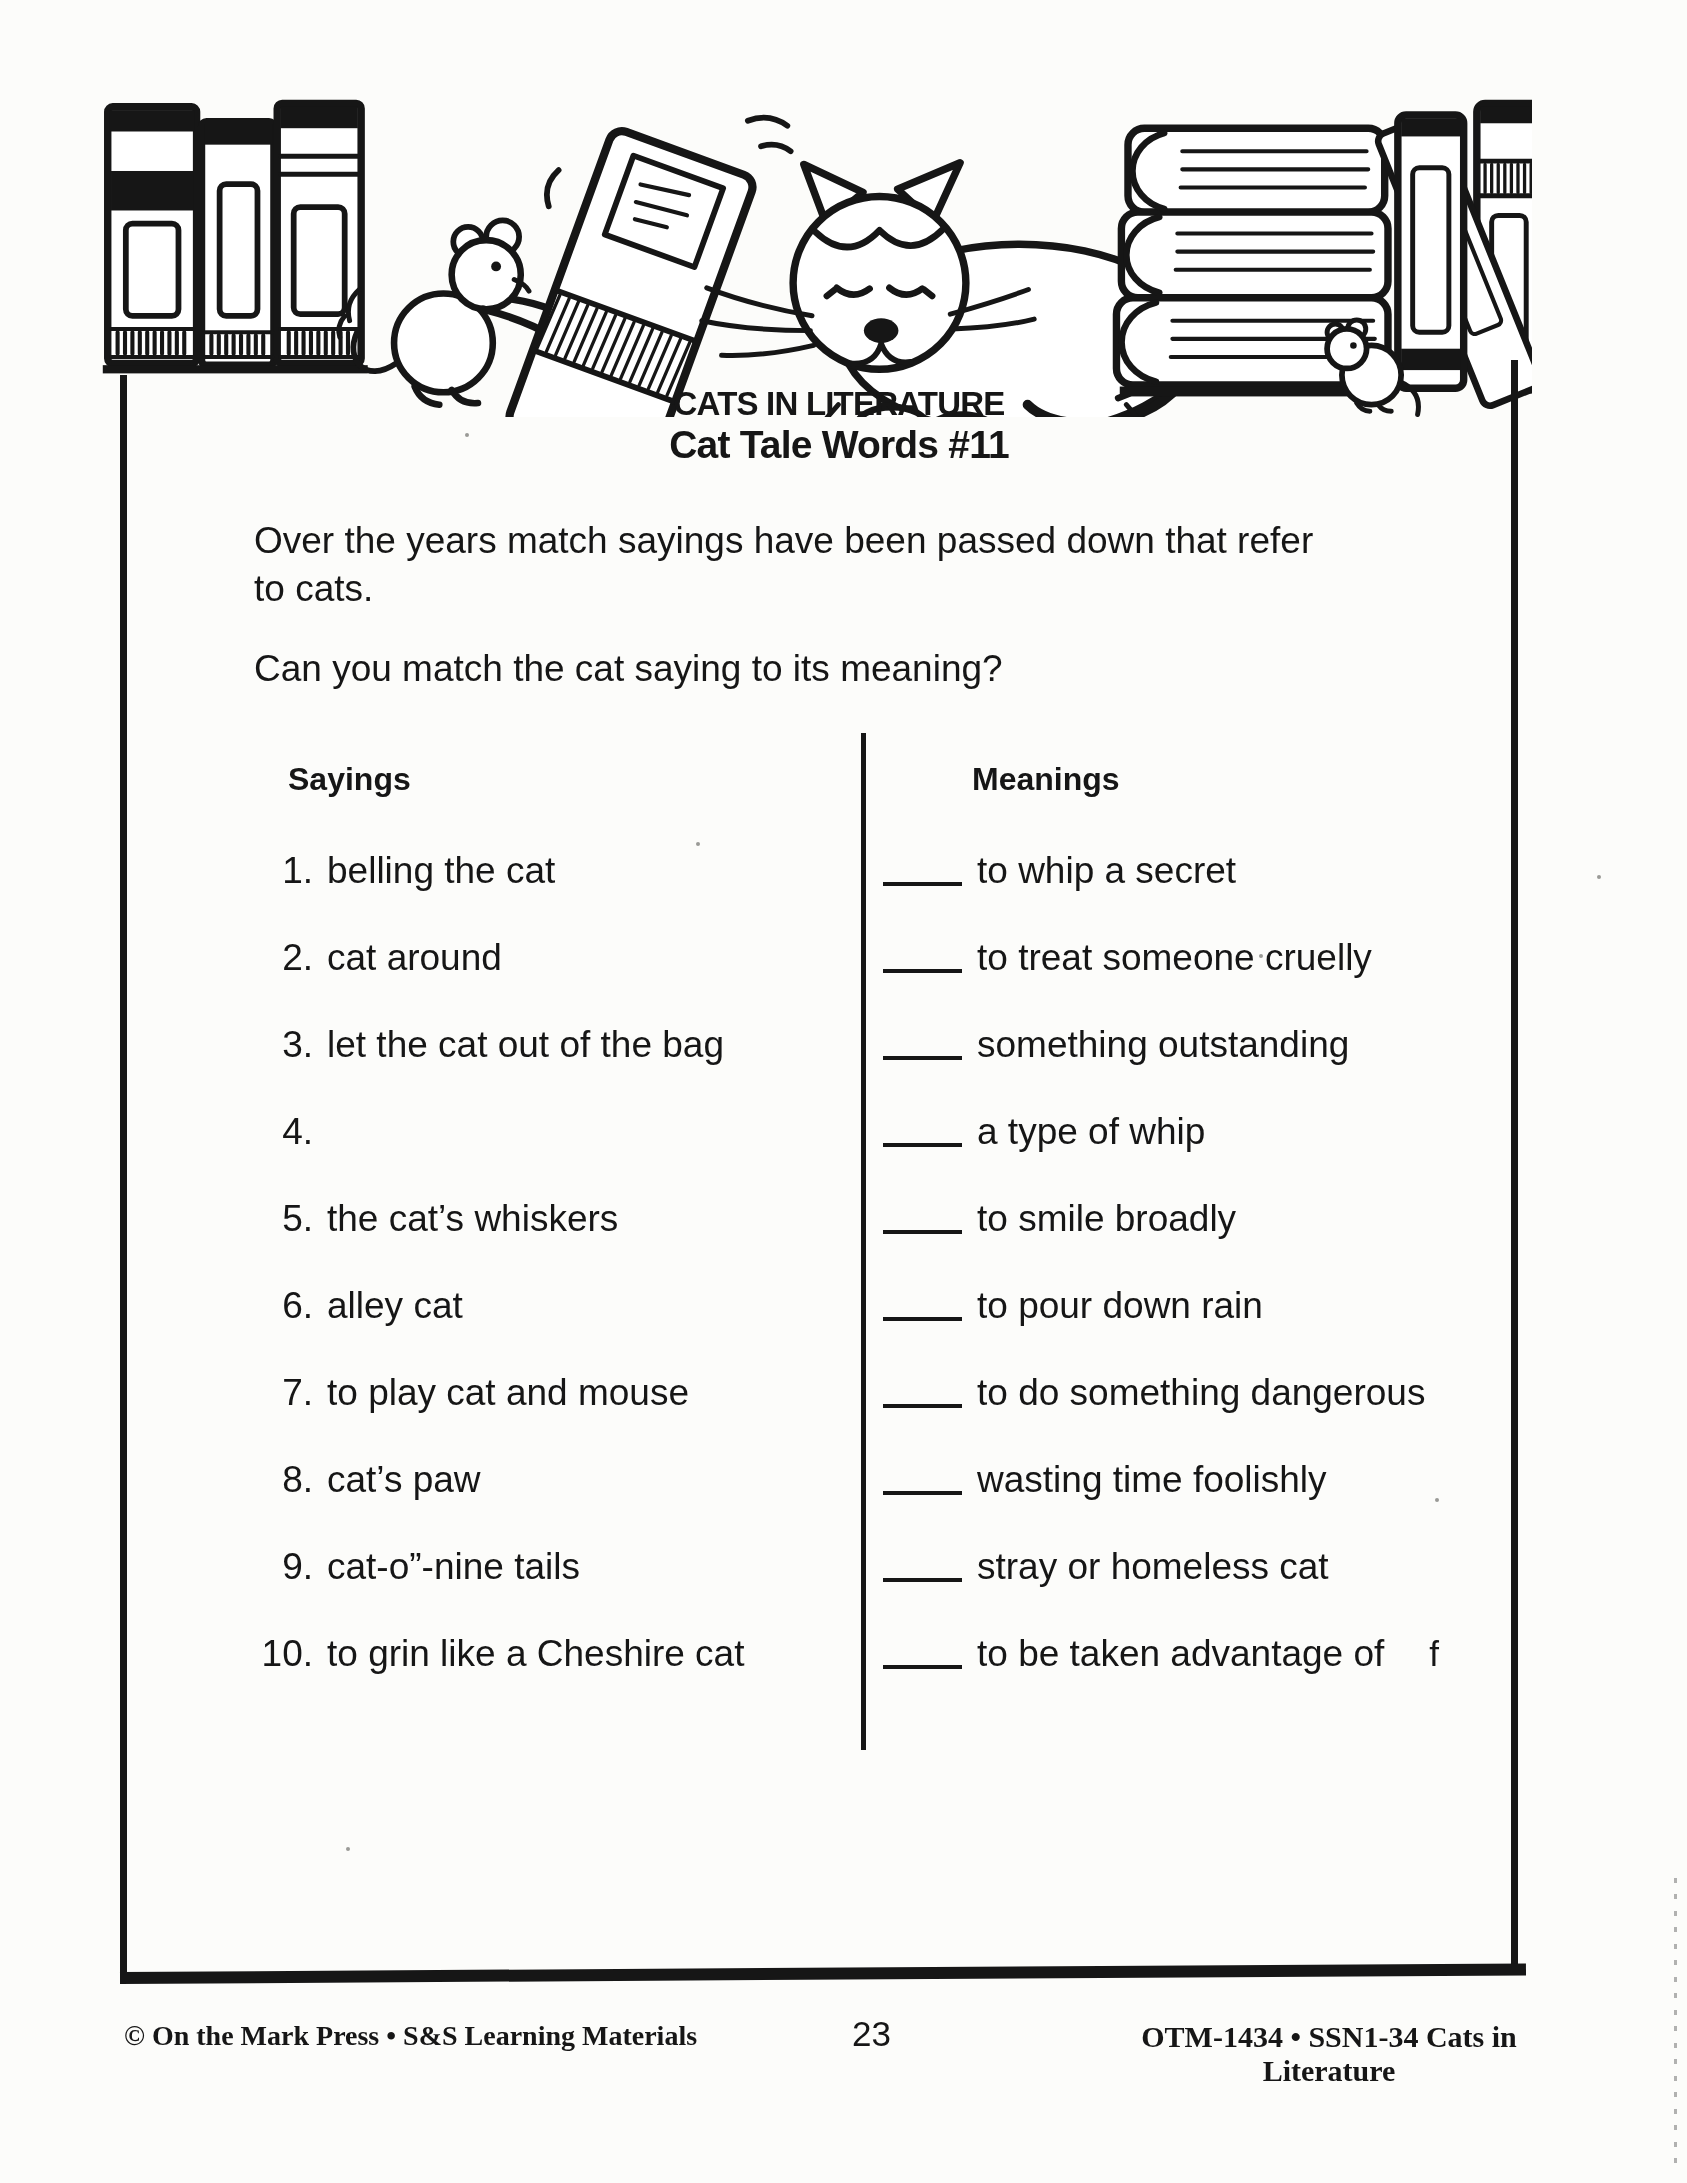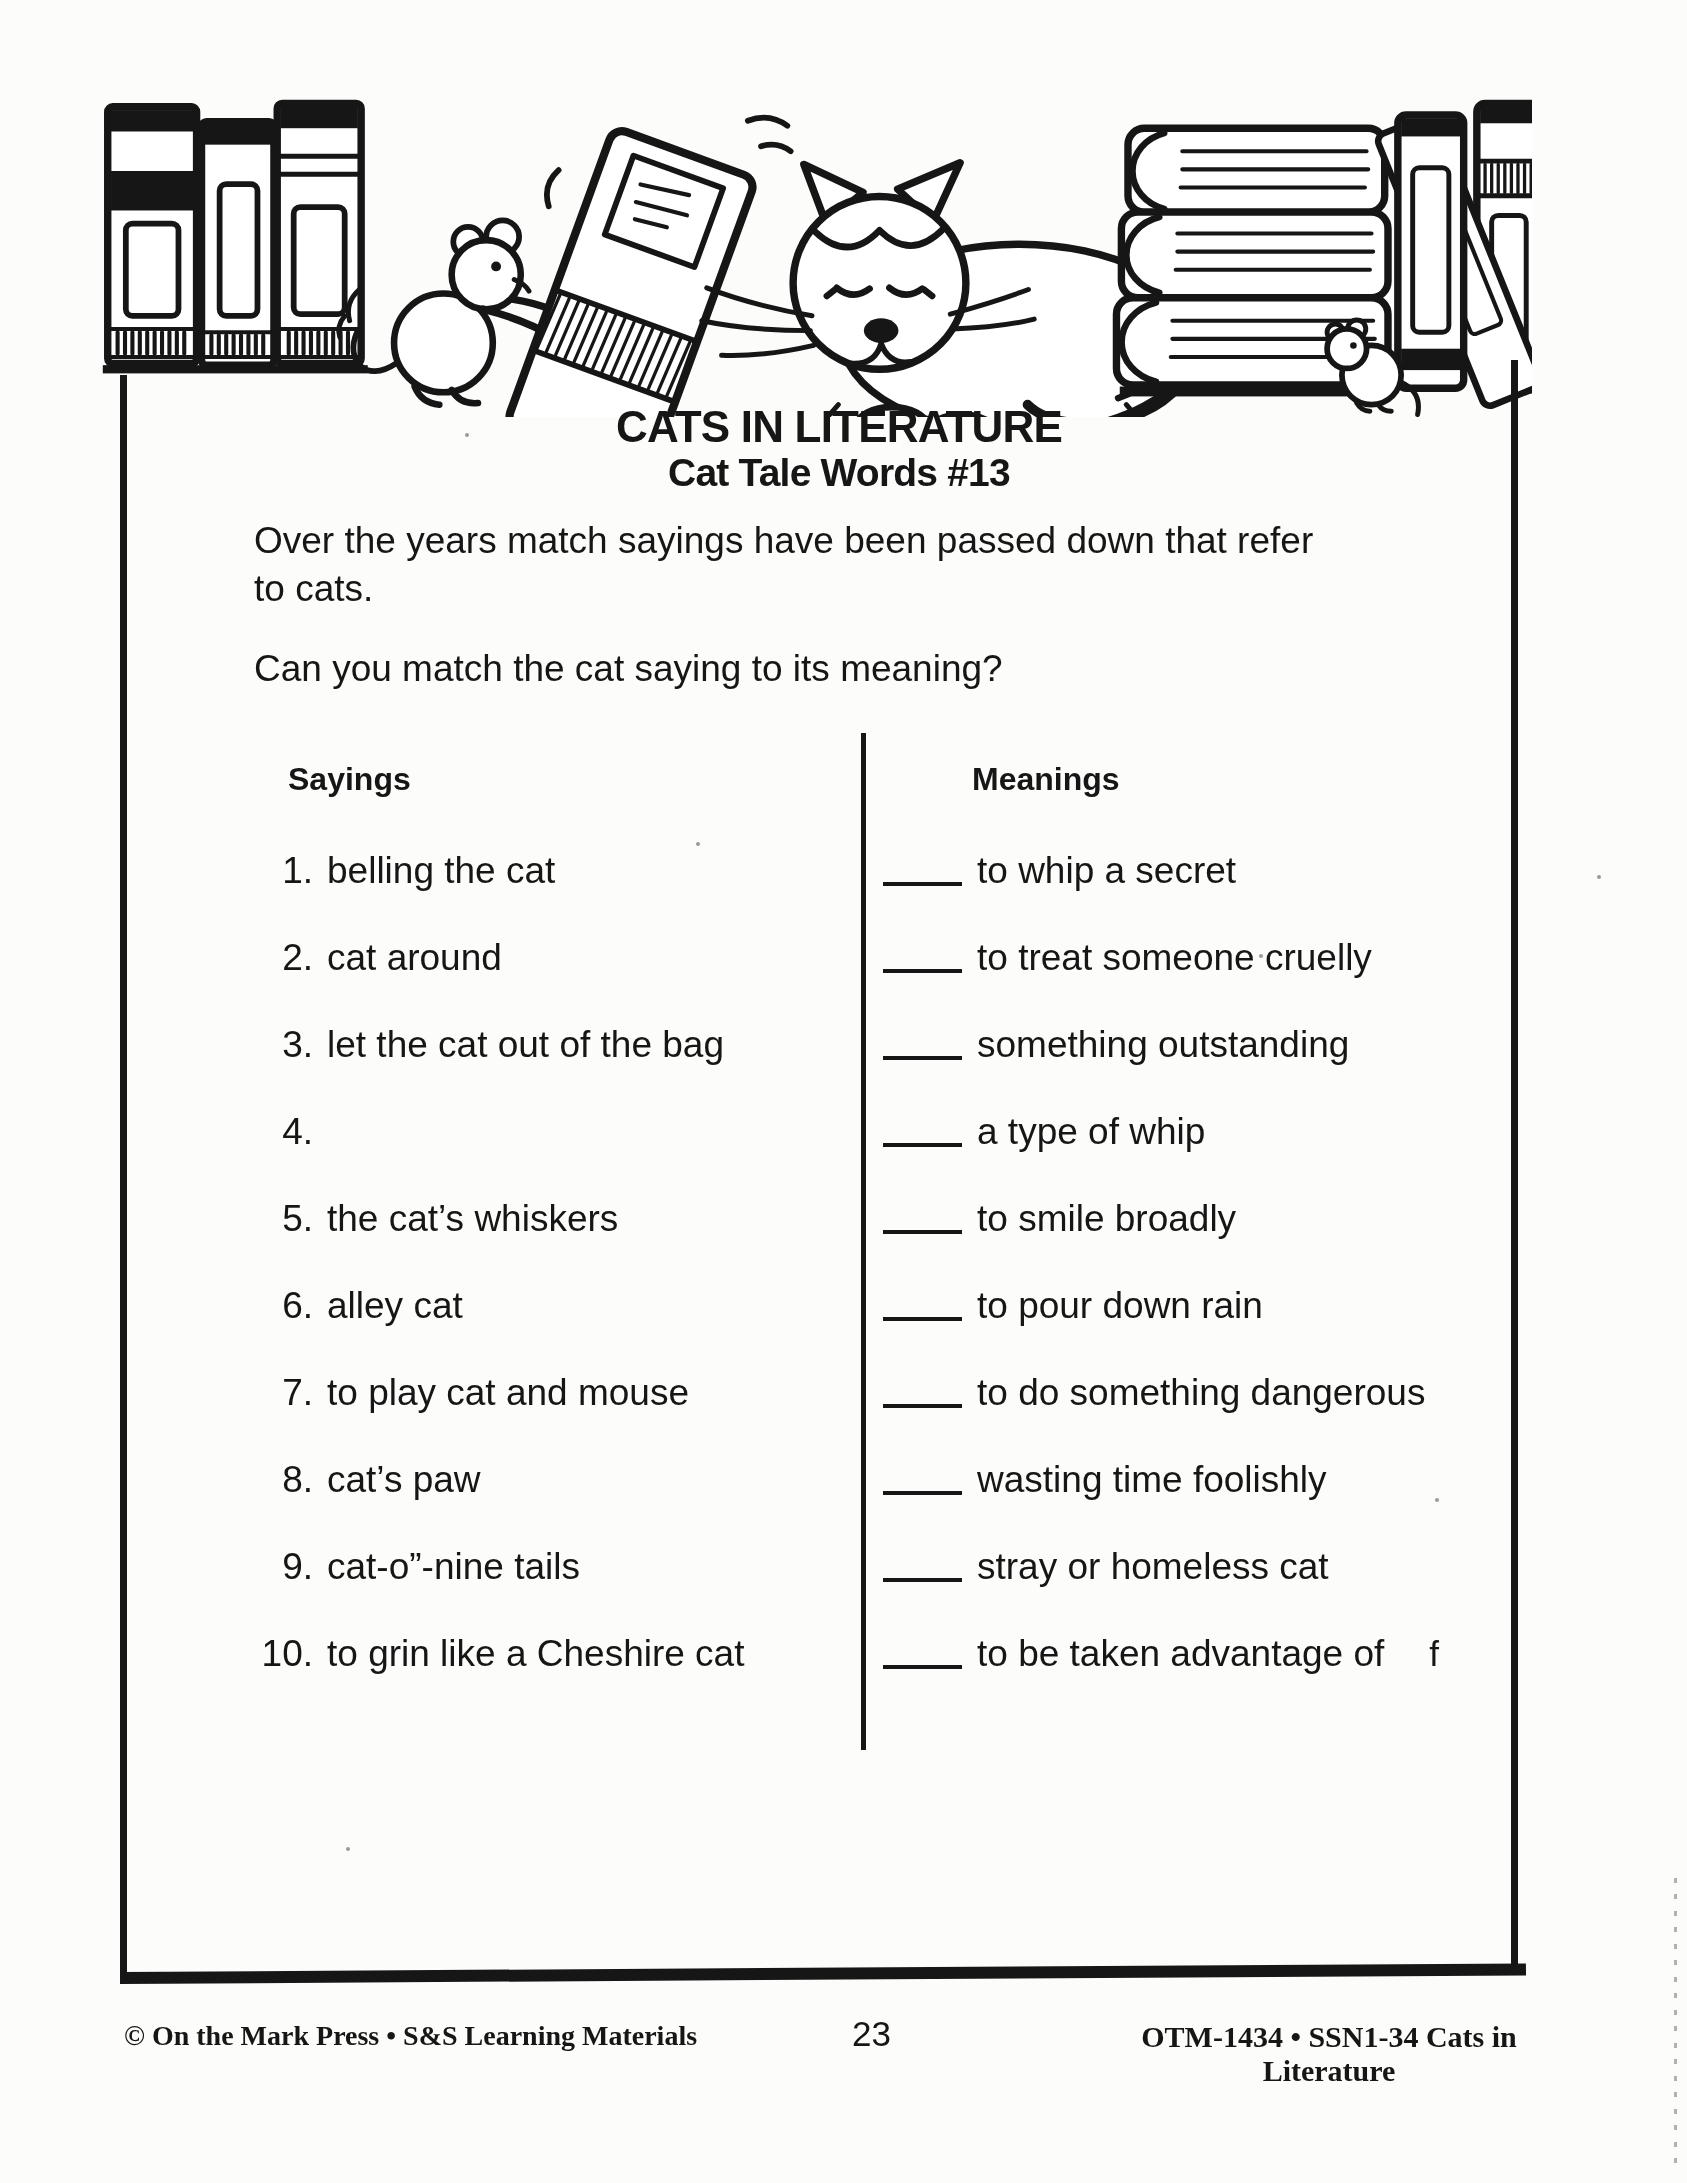--- a/index.html
+++ b/index.html
@@ -1,20 +1,20 @@
 <!DOCTYPE html>
 <html style="font-size:13px"><head>
 <meta charset="utf-8">
 <style>
   html,body{margin:0;padding:0;background:#e8e8e6;}
   .page{position:relative;width:1687px;height:2183px;background:#fcfcfa;overflow:hidden;
         font-family:"Liberation Sans", sans-serif;color:#161616;}
   .rule{position:absolute;background:#161616;}
   .title-block{position:absolute;left:328px;top:386px;width:1022px;text-align:center;line-height:1.12;}
-  .title1{font-size:44px;font-weight:700;letter-spacing:-0.8px;margin-top:16px;}
+  .title1{font-size:33px;font-weight:700;letter-spacing:-0.8px;}
   .title2{font-size:39px;font-weight:700;letter-spacing:-0.8px;}
   .intro{position:absolute;left:254px;top:517px;width:1203px;font-size:37px;line-height:1.3;}
   .question{position:absolute;left:254px;top:648px;width:1203px;font-size:37px;}
   .col-header{position:absolute;top:761px;font-size:32px;font-weight:700;text-align:left;}
   .hdr-sayings{left:288px;width:412px;}
   .hdr-meanings{left:972px;width:428px;}
   .slist{position:absolute;left:247px;top:827px;width:601px;}
   .mlist{position:absolute;left:883px;top:827px;width:643px;}
   .srow,.mrow{height:87px;display:flex;align-items:center;white-space:nowrap;font-size:37px;}
   .num{display:inline-block;width:66px;text-align:right;margin-right:14px;}
@@ -137,21 +137,21 @@
     </g>
   </svg>
 
   <div class="rule" style="left:120px;top:375px;width:7.4px;height:1608px;"></div>
   <div class="rule" style="left:1511px;top:360px;width:7.4px;height:1607px;"></div>
   <div class="rule" style="left:120px;top:1972px;width:1406px;height:11.5px;transform:rotate(-0.35deg);transform-origin:left center;"></div>
   <div class="rule" style="left:861px;top:733px;width:5px;height:1017px;"></div>
 
   <div class="title-block">
     <div class="title1">CATS IN LITERATURE</div>
-    <div class="title2">Cat Tale Words #13</div>
+    <div class="title2">Cat Tale Words #11</div>
   </div>
 
   <div class="intro">
     <div>Over the years match sayings have been passed down that refer</div>
     <div>to cats.</div>
   </div>
   <div class="question">Can you match the cat saying to its meaning?</div>
 
   <div class="col-header hdr-sayings">Sayings</div>
   <div class="col-header hdr-meanings">Meanings</div>

